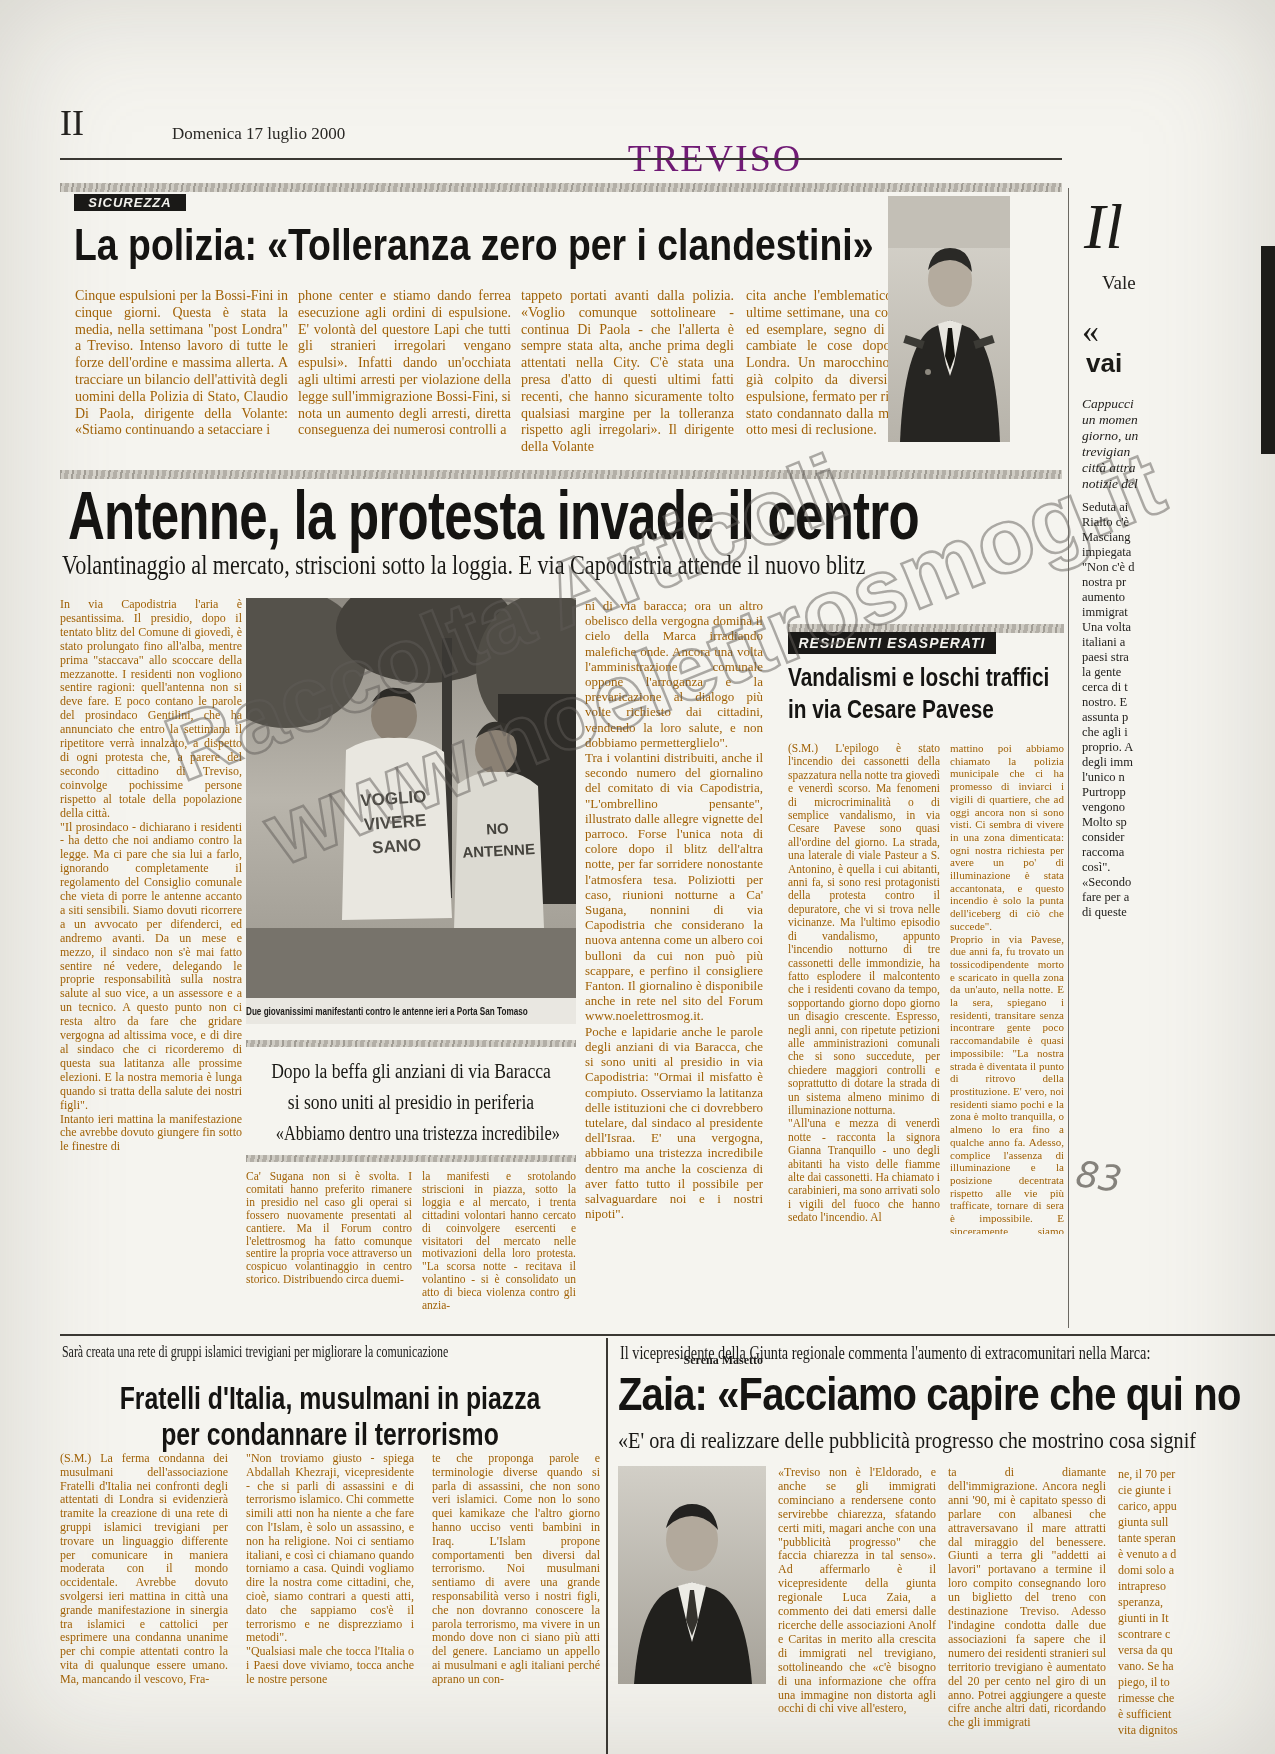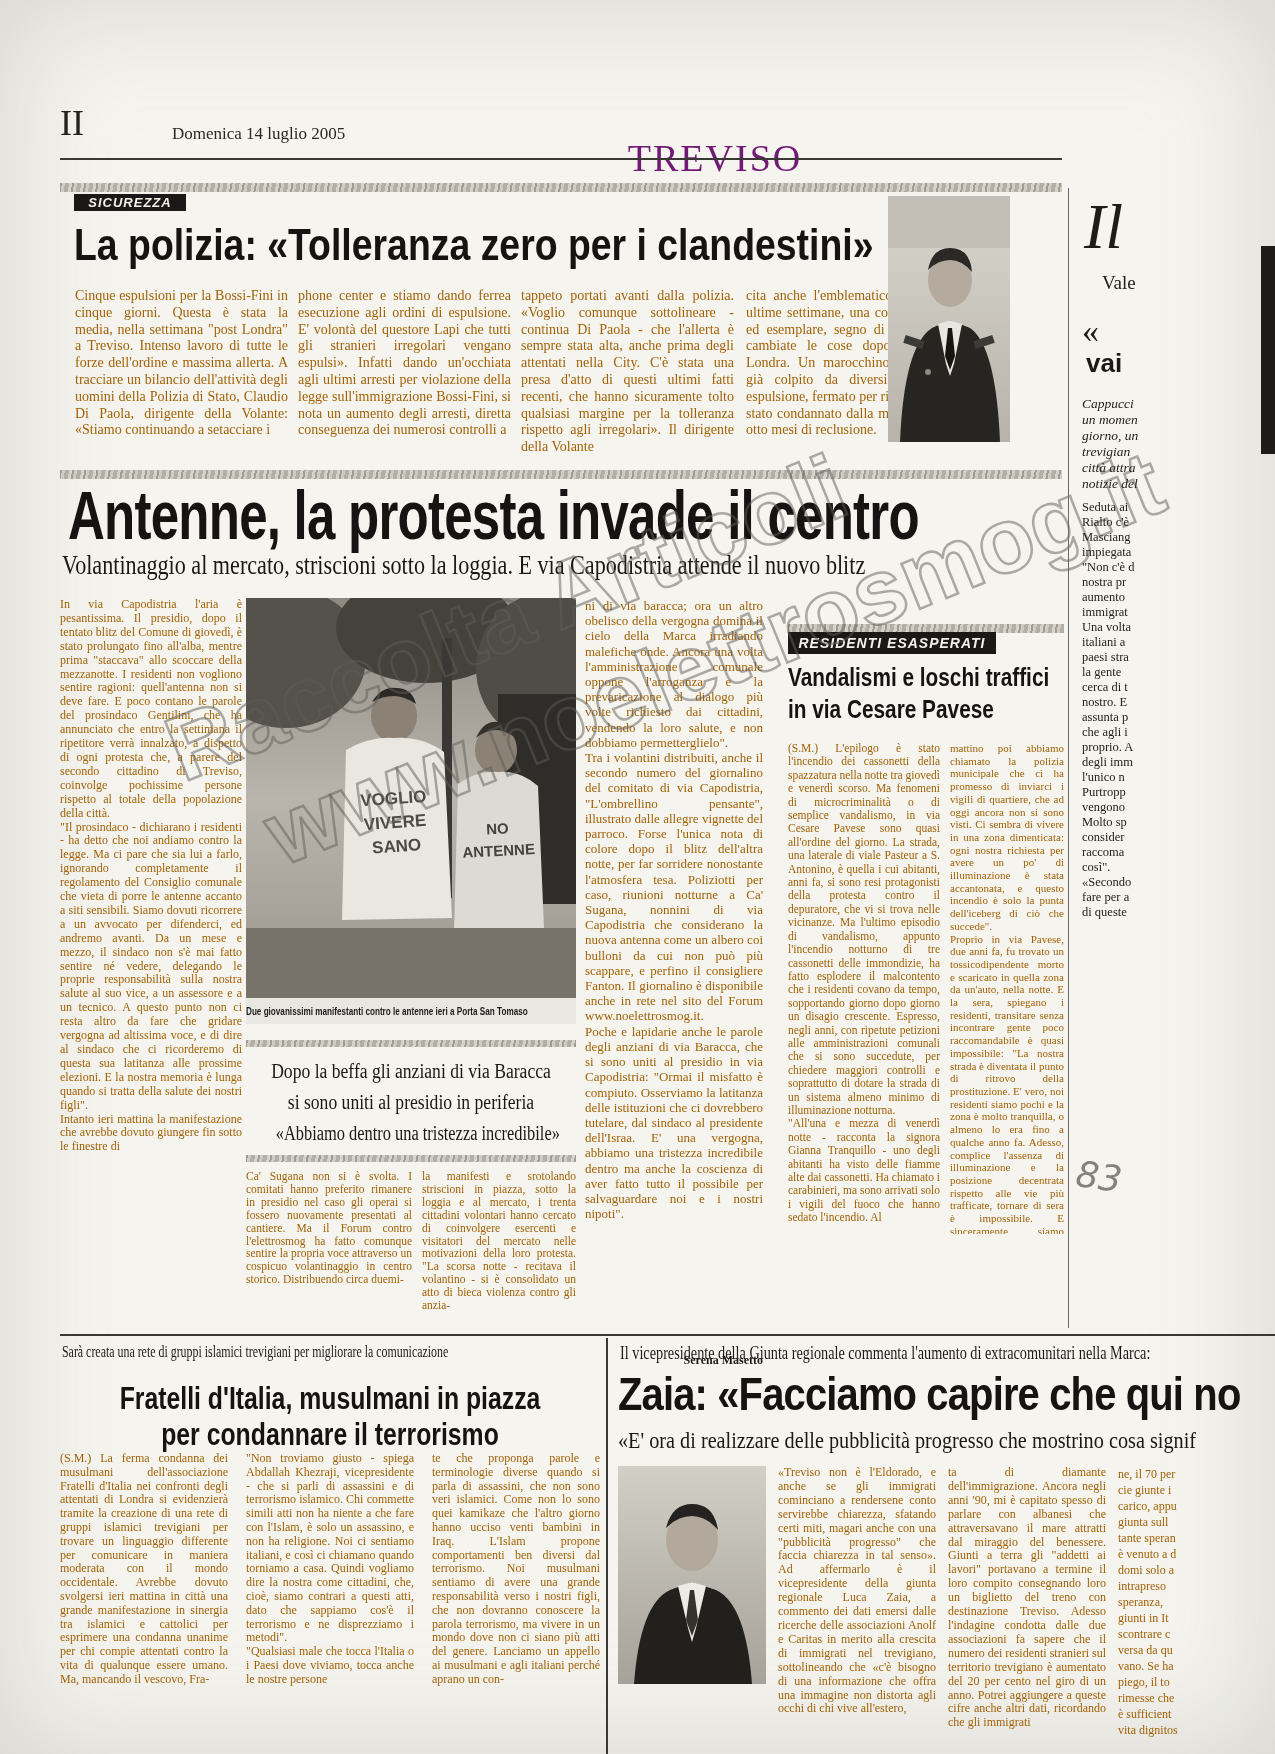--- a/index.html
+++ b/index.html
@@ -25,21 +25,21 @@
            color:#1d1c1a;display:flex;align-items:center;}
   .byline{font-family:"Liberation Serif",serif;font-weight:bold;text-align:right;color:#1b1a18;}
   .pencil{font-family:"DejaVu Sans",sans-serif;font-style:italic;color:#85827c;}
 </style>
 </head>
 <body>
 
 <div class="page">
 
   <div class="abs serif" style="left:60px;top:102px;font-size:36px;color:#23211e;">II</div>
-  <div class="abs serif" style="left:172px;top:124px;font-size:17px;color:#2a2825;">Domenica 14 luglio 2005</div>
+  <div class="abs serif" style="left:172px;top:124px;font-size:17px;color:#2a2825;">Domenica 17 luglio 2000</div>
   <div class="abs serif" style="left:590px;top:100px;width:250px;text-align:center;font-size:38px;letter-spacing:2px;color:#701a75;margin-top:36px;">TREVISO</div>
   <div class="abs rule" style="left:60px;top:158px;width:1002px;height:2px;"></div>
 
   <div class="abs texbar" style="left:60px;top:183px;width:1002px;height:9px;"></div>
   <div class="abs tag" style="left:74px;top:194px;width:112px;height:17px;font-size:13px;">SICUREZZA</div>
   <div class="abs cond" style="left:74px;top:220px;font-size:44px;transform:scaleX(.85);transform-origin:0 50%;">La polizia: «Tolleranza zero per i clandestini»</div>
 
   <div class="abs colt" style="left:75px;top:288px;width:213px;height:182px;font-size:14px;line-height:16.8px;">Cinque espulsioni per la Bossi-Fini in cinque giorni. Questa è stata la media, nella settimana "post Londra" a Treviso. Intenso lavoro di tutte le forze dell'ordine e massima allerta. A tracciare un bilancio dell'attività degli uomini della Polizia di Stato, Claudio Di Paola, dirigente della Volante: «Stiamo continuando a setacciare i</div>
   <div class="abs colt" style="left:298px;top:288px;width:213px;height:182px;font-size:14px;line-height:16.8px;">phone center e stiamo dando ferrea esecuzione agli ordini di espulsione. E' volontà del questore Lapi che tutti gli stranieri irregolari vengano espulsi». Infatti dando un'occhiata agli ultimi arresti per violazione della legge sull'immigrazione Bossi-Fini, si nota un aumento degli arresti, diretta conseguenza dei numerosi controlli a</div>
   <div class="abs colt" style="left:521px;top:288px;width:213px;height:182px;font-size:14px;line-height:16.8px;">tappeto portati avanti dalla polizia. «Voglio comunque sottolineare - continua Di Paola - che l'allerta è sempre stata alta, anche prima degli attentati nella City. C'è stata una presa d'atto di questi ultimi fatti recenti, che hanno sicuramente tolto qualsiasi margine per la tolleranza rispetto agli irregolari». Il dirigente della Volante</div>

